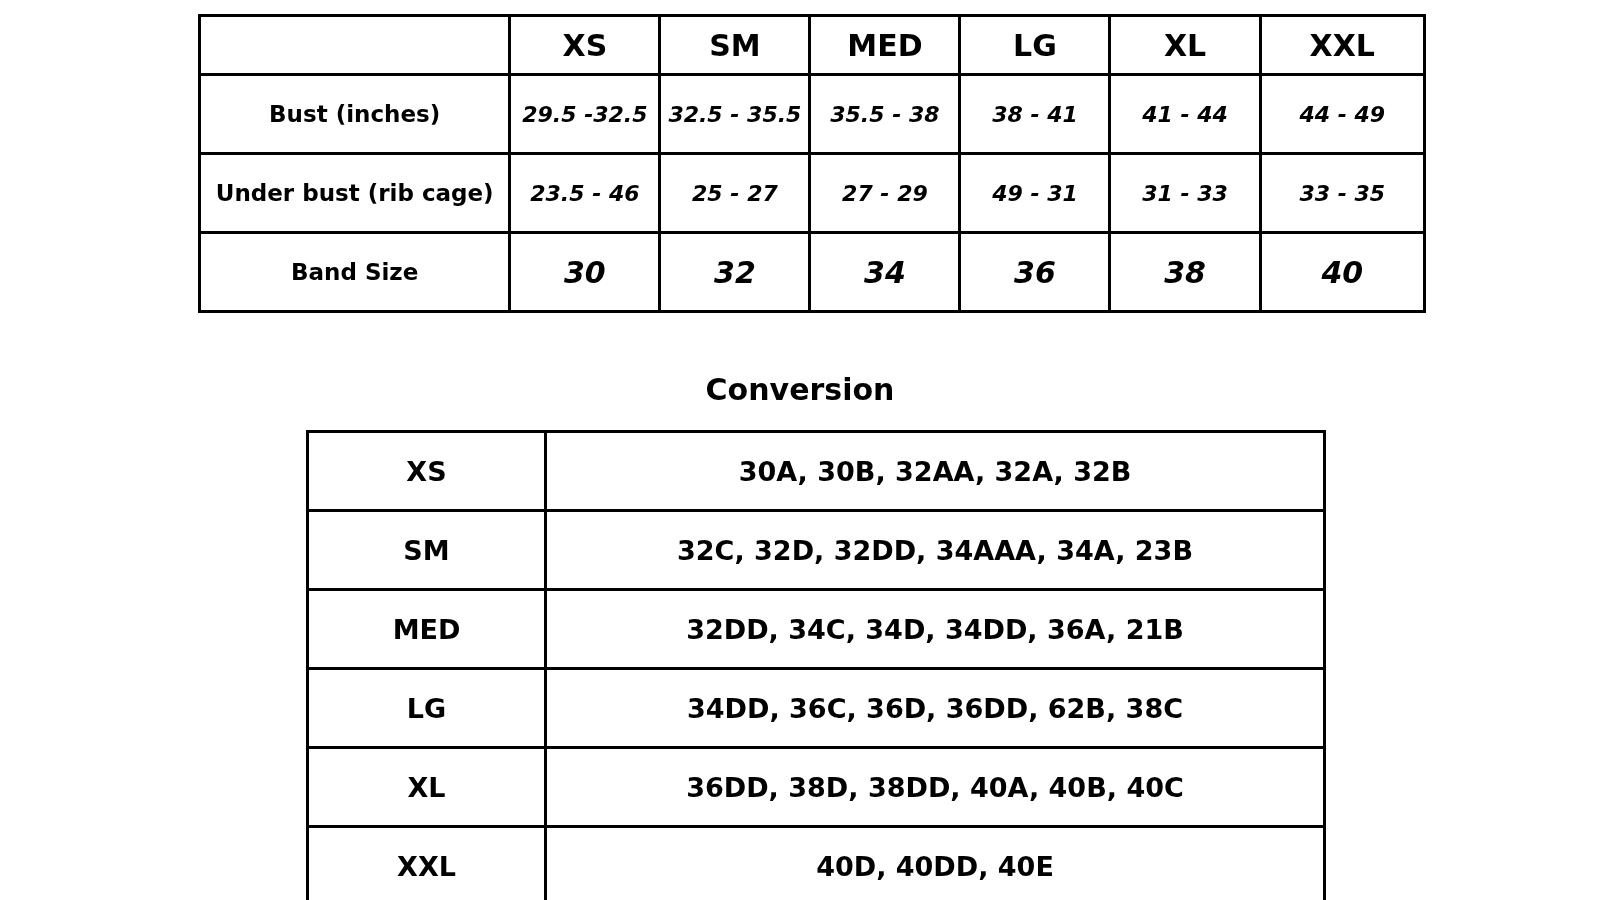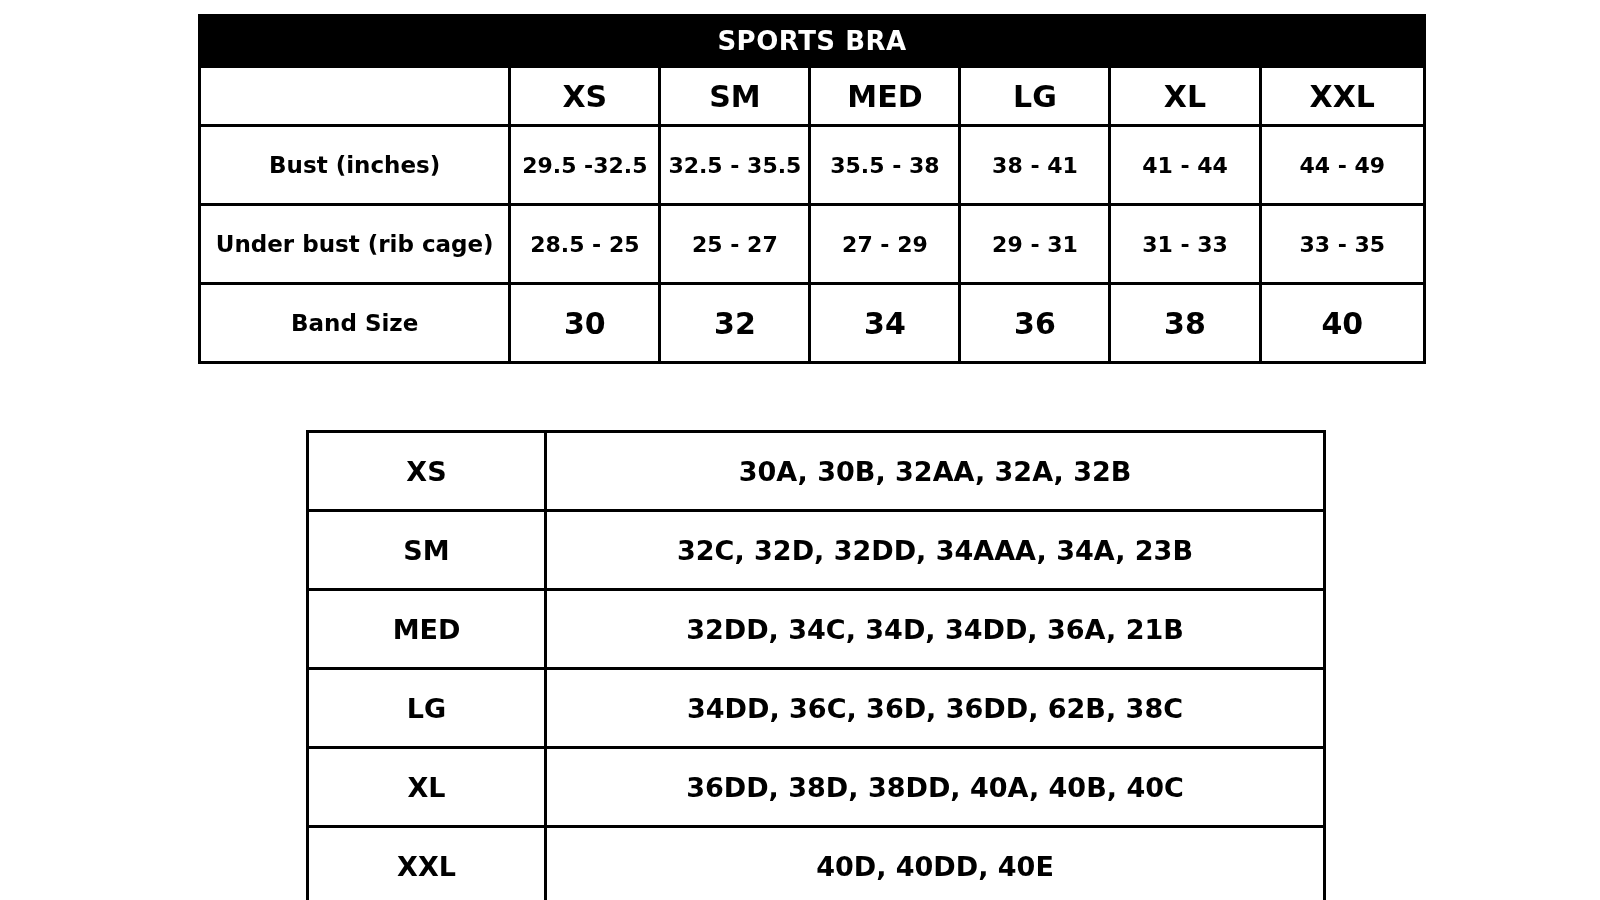--- a/index.html
+++ b/index.html
@@ -68,20 +68,21 @@
   .row-label {
     font-size: 23px;
     font-weight: bold;
     height: 76px;
     padding: 0 10px;
   }
   .row-val {
     font-size: 22px;
     font-weight: bold;
     height: 76px;
+    font-style: italic;
   }
   .band-val {
     font-size: 30px;
     font-weight: bold;
   }
 
   
   .conv-title {
     position: absolute;
     top: 372px;
@@ -130,61 +131,59 @@
       <col style="width:302px">
       <col style="width:146px">
       <col style="width:146px">
       <col style="width:146px">
       <col style="width:146px">
       <col style="width:146px">
       <col style="width:160px">
     </colgroup>
     <tbody>
       <tr>
-        <td class="title-bar" colspan="7">SPORTS BRA</td>
-      </tr>
-      <tr>
         <td class="hdr-blank"></td>
         <td class="hdr-size">XS</td>
         <td class="hdr-size">SM</td>
         <td class="hdr-size">MED</td>
         <td class="hdr-size">LG</td>
         <td class="hdr-size">XL</td>
         <td class="hdr-size">XXL</td>
       </tr>
       <tr>
         <td class="row-label">Bust (inches)</td>
         <td class="row-val">29.5 -32.5</td>
         <td class="row-val">32.5 - 35.5</td>
         <td class="row-val">35.5 - 38</td>
         <td class="row-val">38 - 41</td>
         <td class="row-val">41 - 44</td>
         <td class="row-val">44 - 49</td>
       </tr>
       <tr>
         <td class="row-label">Under bust (rib cage)</td>
-        <td class="row-val">28.5 - 25</td>
+        <td class="row-val">23.5 - 46</td>
         <td class="row-val">25 - 27</td>
         <td class="row-val">27 - 29</td>
-        <td class="row-val">29 - 31</td>
+        <td class="row-val">49 - 31</td>
         <td class="row-val">31 - 33</td>
         <td class="row-val">33 - 35</td>
       </tr>
       <tr>
         <td class="row-label">Band Size</td>
         <td class="row-val band-val">30</td>
         <td class="row-val band-val">32</td>
         <td class="row-val band-val">34</td>
         <td class="row-val band-val">36</td>
         <td class="row-val band-val">38</td>
         <td class="row-val band-val">40</td>
       </tr>
     </tbody>
   </table>
 
+  <div class="conv-title">Conversion</div>
 
   <table class="conv-table">
     <tbody>
       <tr>
         <td class="conv-size">XS</td>
         <td class="conv-val">30A, 30B, 32AA, 32A, 32B</td>
       </tr>
       <tr>
         <td class="conv-size">SM</td>
         <td class="conv-val">32C, 32D, 32DD, 34AAA, 34A, 23B</td>

